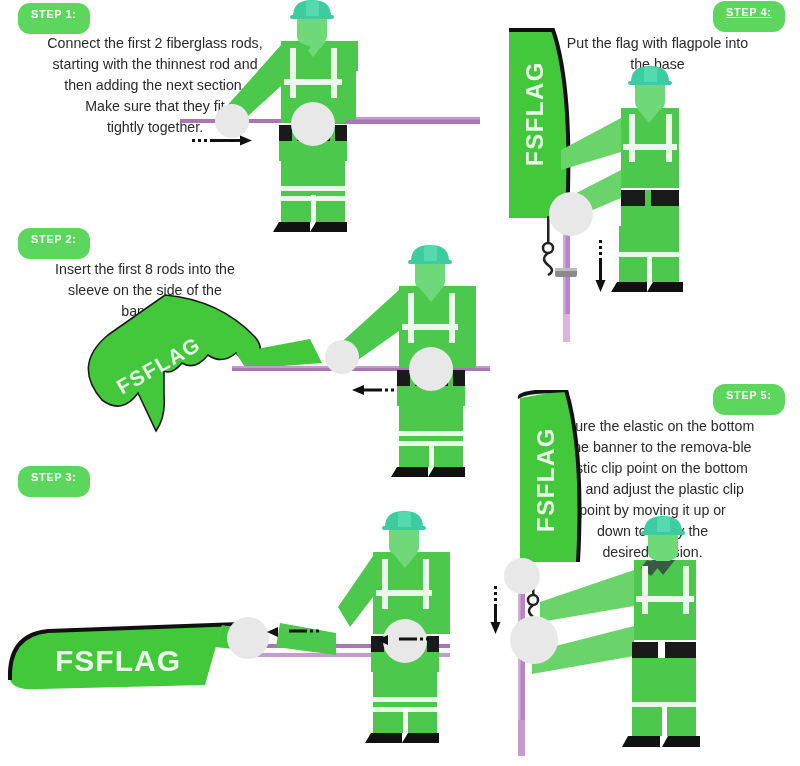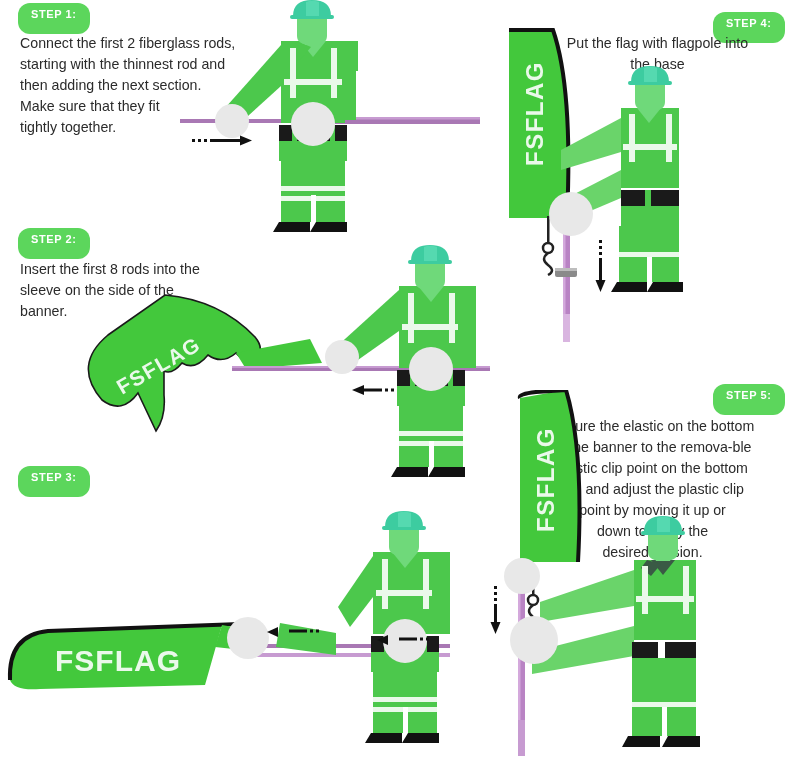--- a/index.html
+++ b/index.html
@@ -29,20 +29,21 @@
     border-radius: 12px;
     white-space: nowrap;
     line-height: 16px;
   }
   .step-text {
     position: absolute;
     color: #2b2b2b;
     font-size: 14.2px;
     line-height: 21px;
     white-space: pre-line;
+    text-align: center;
   }
   .align-right { text-align: center; }
   svg { display: block; }
   .fig {
     position: absolute;
     pointer-events: none;
   }
 </style>
 </head>
 <body>
@@ -225,21 +226,21 @@
       <rect x="316" y="124.5" width="3" height="3" fill="#111"></rect>
     </g>
     <g>
       <path d="M388 130 l-11 5 l11 5 z" fill="#111"></path>
       <rect x="399" y="132.5" width="18" height="3" fill="#111"></rect>
       <rect x="420" y="132.5" width="3" height="3" fill="#111"></rect>
       <rect x="426" y="132.5" width="3" height="3" fill="#111"></rect>
     </g>
   </svg>
 
-  <div class="step-badge" style="left:713px; top:12px;">STEP 4:</div>
+  <div class="step-badge" style="left:713px; top:1px;text-decoration:underline;">STEP 4:</div>
   <div class="step-text align-right" style="left:520px; top:33px; width:275px;">Put the flag with flagpole into
 the base</div>
 
   <svg class="fig" style="left:495px; top:18px;" width="250" height="330" viewBox="0 0 250 330">
 
     <g>
       <path d="M14 12 L58 12 Q78 70 72 200 L14 200 Z" fill="#43C83C"></path>
       <path d="M14 12 L58 12 Q78 70 72 200" fill="none" stroke="#111111" stroke-width="4"></path>
       <text x="-148" y="48" fill="#EAF9EA" font-family="Liberation Sans, sans-serif" font-size="24" font-weight="bold" letter-spacing="1.5" transform="rotate(-90)">FSFLAG</text>
     </g>

